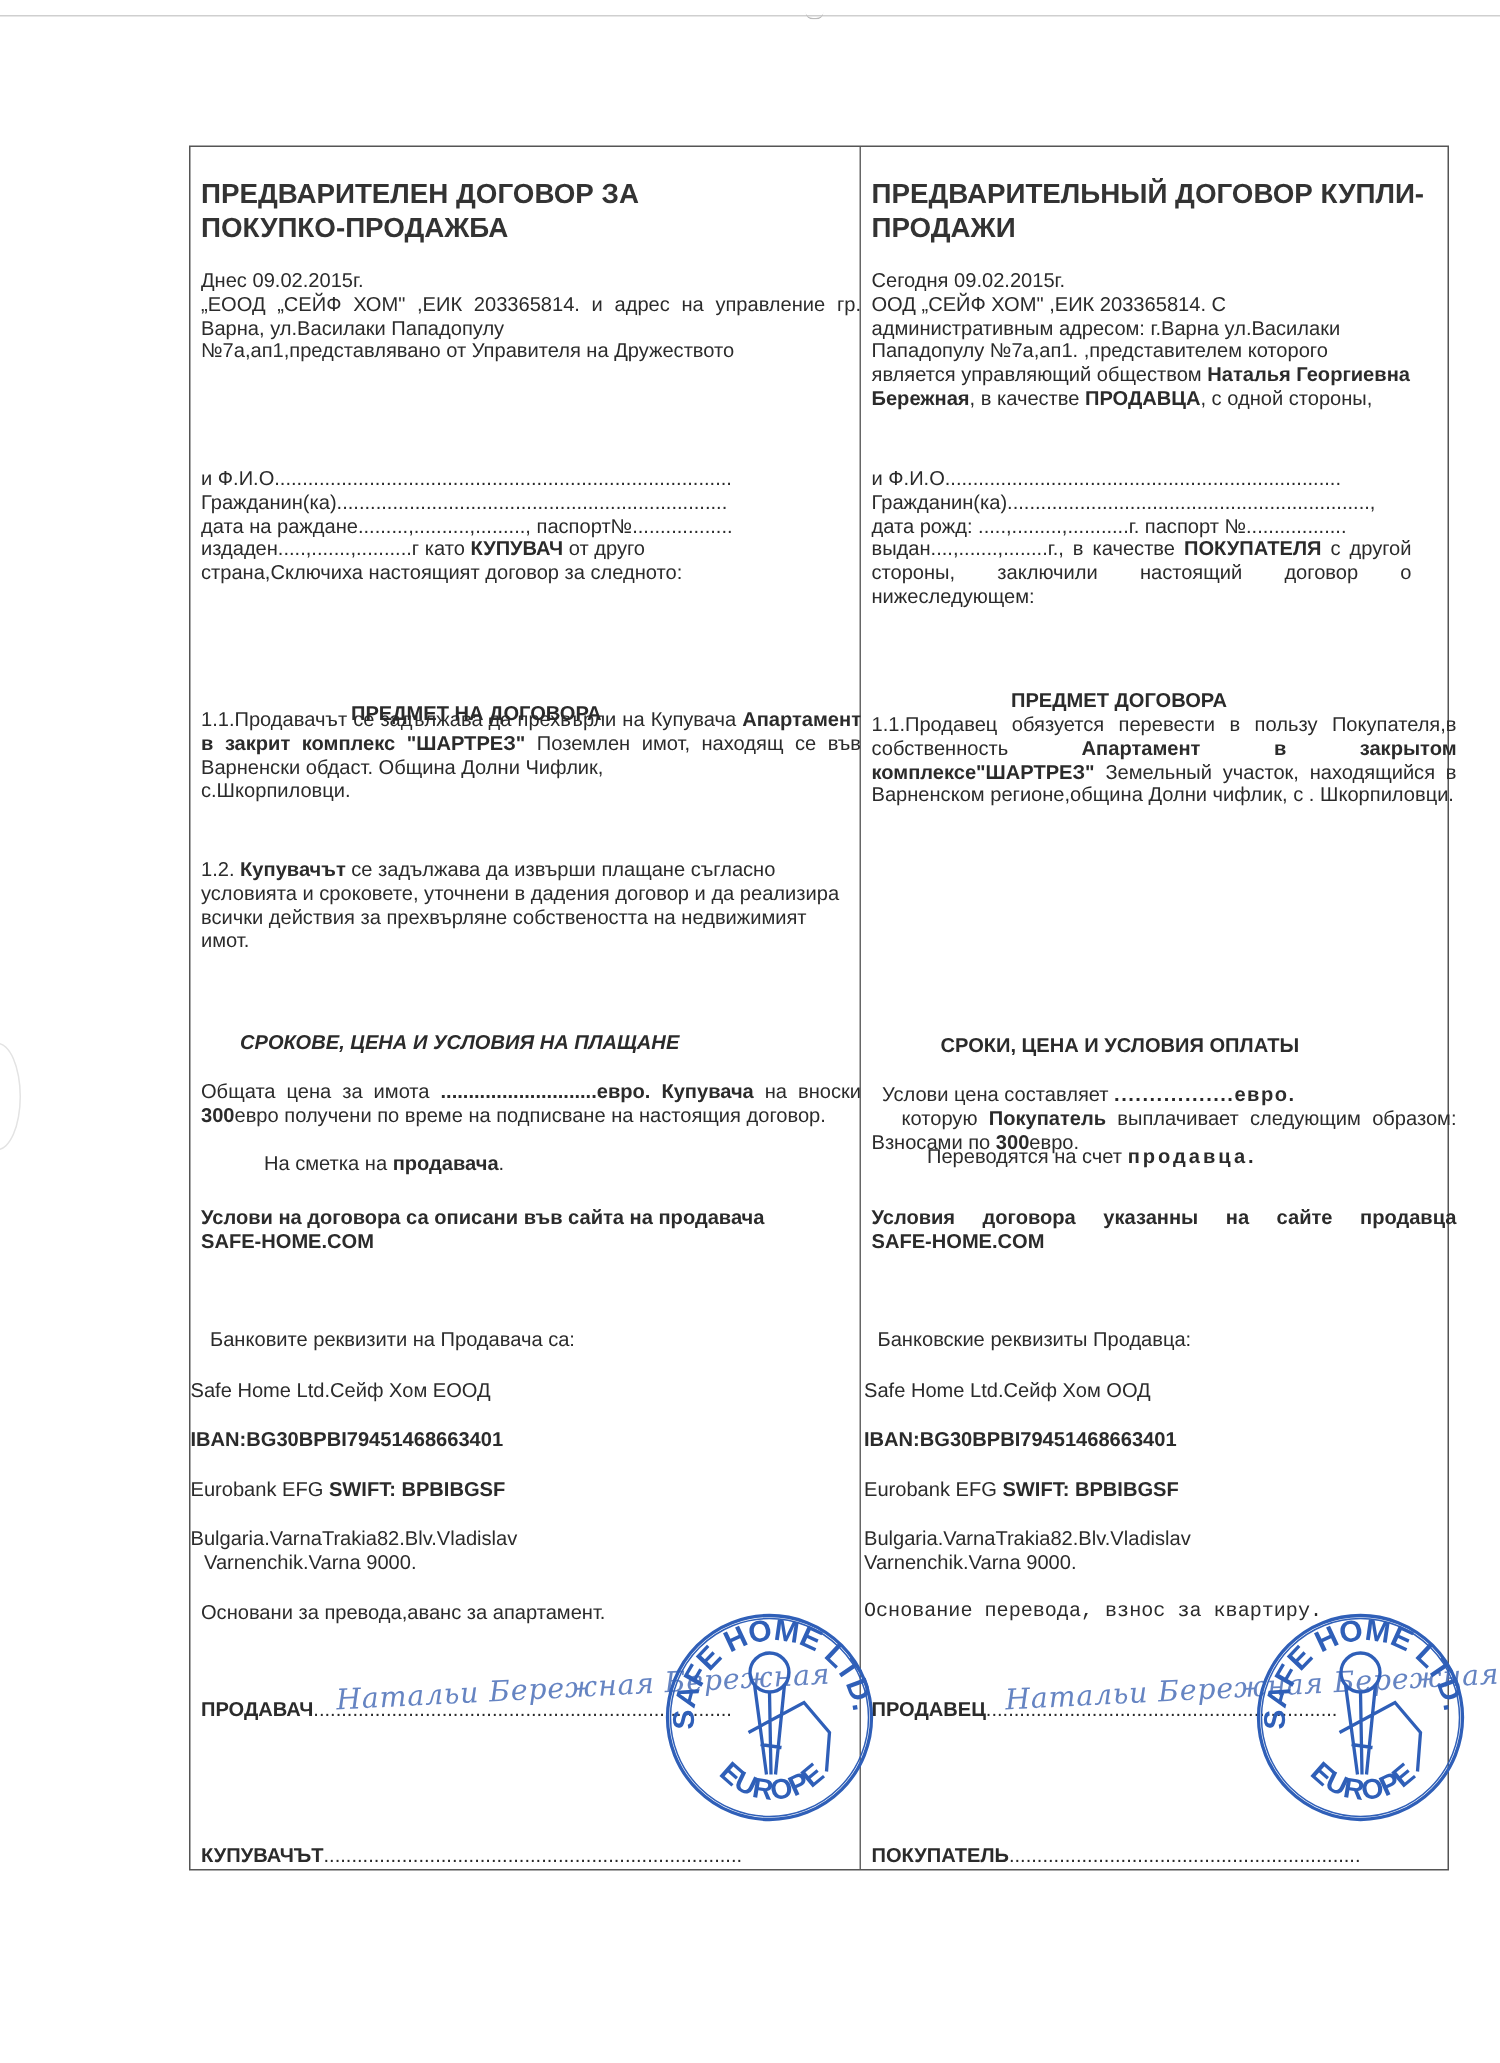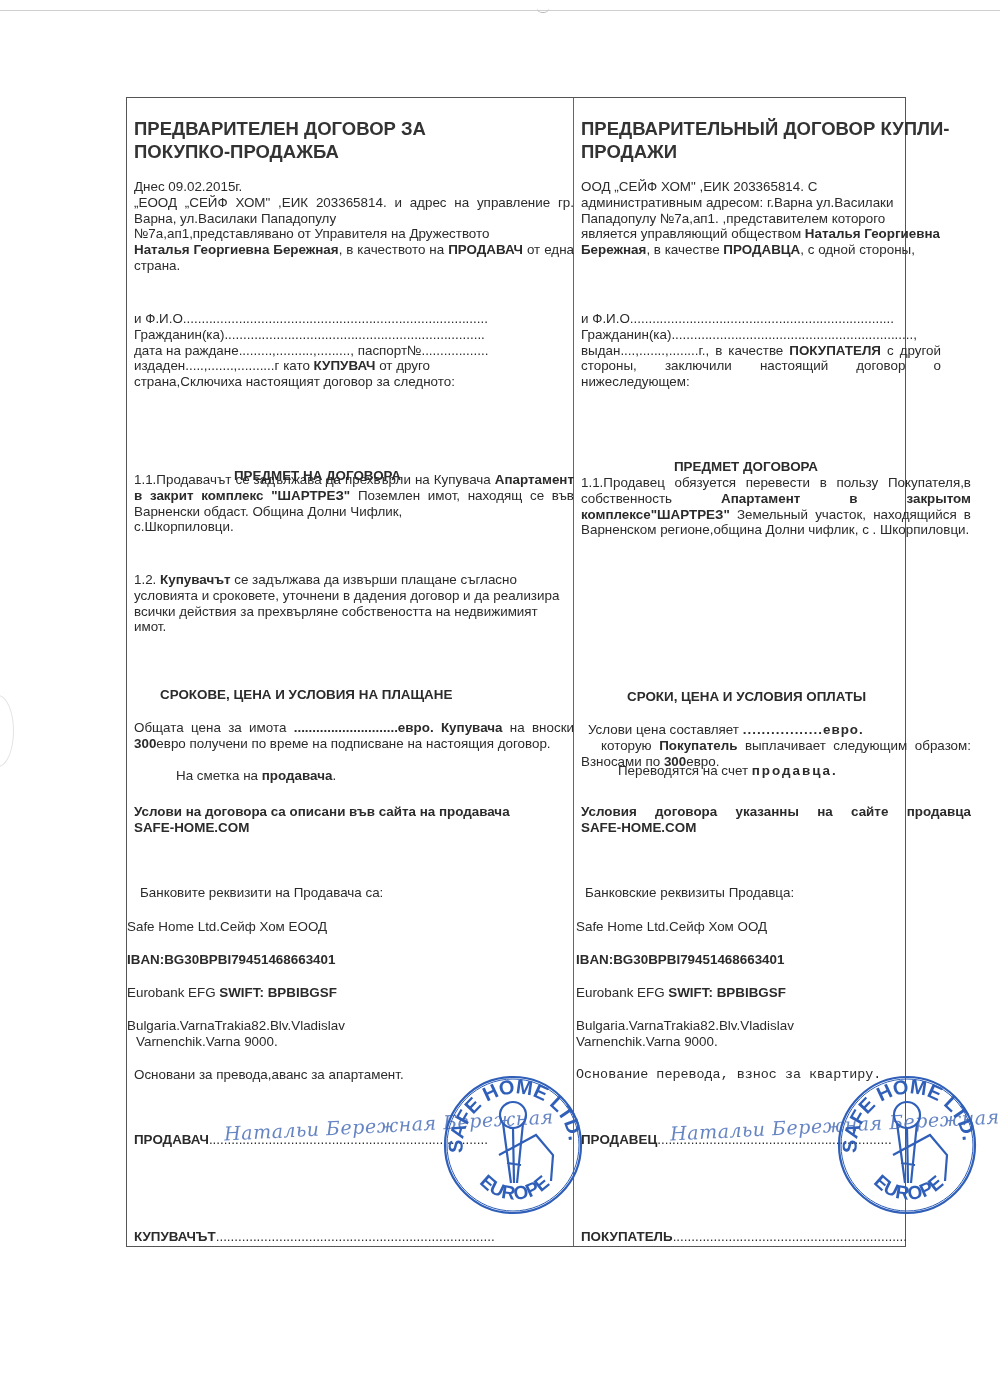--- a/index.html
+++ b/index.html
@@ -1,21 +1,21 @@
 <!DOCTYPE html>
 <html><head>
 <meta charset="utf-8">
 <style>
   html, body { margin:0; padding:0; background:#ffffff; }
   body { width:1000px; height:1375px; position:relative; overflow:hidden;
          font-family:"Liberation Sans", sans-serif; color:#2b2b2b; }
   .scan-line { position:absolute; left:0; top:10px; width:1000px; height:1px; background:#cfcfcf; }
   .scan-mark { position:absolute; left:537px; top:8px; width:12px; height:4px; border-bottom:1px solid #bbb; border-radius:0 0 6px 6px; }
   .scan-arc { position:absolute; left:-18px; top:695px; width:30px; height:70px; border:1px solid #e3e3e3; border-radius:50%; }
-  .table { position:absolute; left:126px; top:97px; width:780px; height:1150px;
+  .table { position:absolute; left:126px; top:97px; width:840px; height:1150px;
            border:1.5px solid #555; box-sizing:border-box; }
   .divider { position:absolute; left:446px; top:0; width:1px; height:100%; background:#666; }
   .col { position:absolute; top:0; height:100%; box-sizing:border-box; font-size:13.4px; line-height:15.8px; }
   .col.left { left:0; width:446px; padding:0 6px 0 7px; }
   .col.right { left:447px; width:398px; padding:0 2px 0 7px; }
   .abs { position:absolute; }
   .title { font-weight:bold; font-size:18.5px; line-height:23px; color:#333; }
   .b { font-weight:bold; }
   .just { text-align:justify; }
   .sec-h { font-weight:bold; font-size:13.4px; }
@@ -37,41 +37,40 @@
   <div class="col left">
     <div class="abs title" style="top:19px;left:7px;">
       <div>ПРЕДВАРИТЕЛЕН ДОГОВОР ЗА</div>
       <div>ПОКУПКО-ПРОДАЖБА</div>
     </div>
 
     <div class="abs" style="top:81px;left:7px;width:440px;">
       <p>Днес 09.02.2015г.</p>
       <p class="just">„ЕООД „СЕЙФ ХОМ" ,ЕИК 203365814.  и адрес на управление  гр. Варна, ул.Василаки Пападопулу</p>
       <p>№7а,ап1,представлявано  от Управителя на Дружеството</p>
-      <p class="just"><span class="b">Наталья Георгиевна Бережная</span><span>, в качеството на </span><span class="b">ПРОДАВАЧ</span><span> от една страна.</span></p>
     </div>
 
     <div class="abs" style="top:213px;left:7px;width:440px;">
       <p>и Ф.И.О..................................................................................</p>
       <p>Гражданин(ка)......................................................................</p>
       <p>дата на раждане.........,..........,........., паспорт№..................</p>
       <p><span>издаден.....,.......,..........г  като </span><span class="b">КУПУВАЧ</span><span> от друго</span></p>
       <p>страна,Сключиха настоящият договор за следното:</p>
     </div>
 
     <div class="abs sec-h" style="top:370px;left:107px;text-align:center;">ПРЕДМЕТ  НА ДОГОВОРА</div>
     <div class="abs just" style="top:374px;left:7px;width:440px;">
       <span>1.1.Продавачът се задължава да прехвърли на Купувача </span><span class="b">Апартамент в закрит комплекс "ШАРТРЕЗ"</span><span> Поземлен имот, находящ се във Варненски обдаст. Община Долни Чифлик,</span>
       <div> с.Шкорпиловци.</div>
     </div>
     <div class="abs" style="top:474px;left:7px;width:430px;">
       <span>1.2. </span><span class="b">Купувачът</span><span> се задължава да извърши плащане  съгласно условията и сроковете, уточнени в  дадения договор и да реализира всички действия за  прехвърляне собствеността на недвижимият имот.</span>
     </div>
 
-    <div class="abs sec-h" style="top:589px;left:33px;">СРОКОВЕ, ЦЕНА И УСЛОВИЯ НА ПЛАЩАНЕ</div>
+    <div class="abs sec-h" style="top:589px;left:33px;font-style:italic;">СРОКОВЕ, ЦЕНА И УСЛОВИЯ НА ПЛАЩАНЕ</div>
     <div class="abs just" style="top:622px;left:7px;width:440px;">
       <span>Общата цена за имота    </span><span class="b">............................евро.  Купувача</span><span> на вноски </span><span class="b">300</span><span>евро получени  по време на подписване на настоящия договор.</span>
     </div>
     <div class="abs" style="top:670px;left:49px;">
       <span>На сметка на </span><span class="b">продавача</span><span>.</span>
     </div>
     <div class="abs b just" style="top:706px;left:7px;width:440px;">
       <div>Услови на договора са описани във сайта на продавача</div>
       <div>SAFE-HOME.COM</div>
     </div>
@@ -96,26 +95,28 @@
     </div>
   </div>
 
   <div class="col right">
     <div class="abs title" style="top:19px;left:7px;">
       <div>ПРЕДВАРИТЕЛЬНЫЙ ДОГОВОР  КУПЛИ-</div>
       <div>ПРОДАЖИ</div>
     </div>
 
     <div class="abs" style="top:81px;left:7px;width:360px;">
+      <p>Сегодня 09.02.2015г.</p>
       <p><span>ООД „СЕЙФ ХОМ" ,ЕИК 203365814.                    С административным адресом: г.Варна ул.Василаки Пападопулу №7а,ап1. ,представителем которого является управляющий обществом </span><span class="b">Наталья Георгиевна Бережная</span><span>, в качестве </span><span class="b">ПРОДАВЦА</span><span>, с одной стороны,</span></p>
     </div>
 
     <div class="abs" style="top:213px;left:7px;width:360px;">
       <p>и Ф.И.О.......................................................................</p>
       <p>Гражданин(ка).................................................................,</p>
+      <p>дата рожд: .....,.........,...........г. паспорт №..................</p>
       <p class="just"><span>выдан....,.......,........г., в качестве </span><span class="b">ПОКУПАТЕЛЯ</span><span> с другой  стороны, заключили настоящий договор о нижеследующем:</span></p>
     </div>
 
     <div class="abs sec-h" style="top:361px;left:100px;">ПРЕДМЕТ ДОГОВОРА</div>
     <div class="abs just" style="top:377px;left:7px;width:390px;">
       <span>1.1.Продавец обязуется перевести в пользу Покупателя,в собственность </span><span class="b">Апартамент в закрытом комплексе"ШАРТРЕЗ"</span><span>  Земельный участок, находящийся в Варненском регионе,община Долни чифлик, с . Шкорпиловци.</span>
     </div>
 
     <div class="abs sec-h" style="top:591px;left:53px;">СРОКИ, ЦЕНА И УСЛОВИЯ ОПЛАТЫ</div>
     <div class="abs" style="top:624px;left:14px;">

